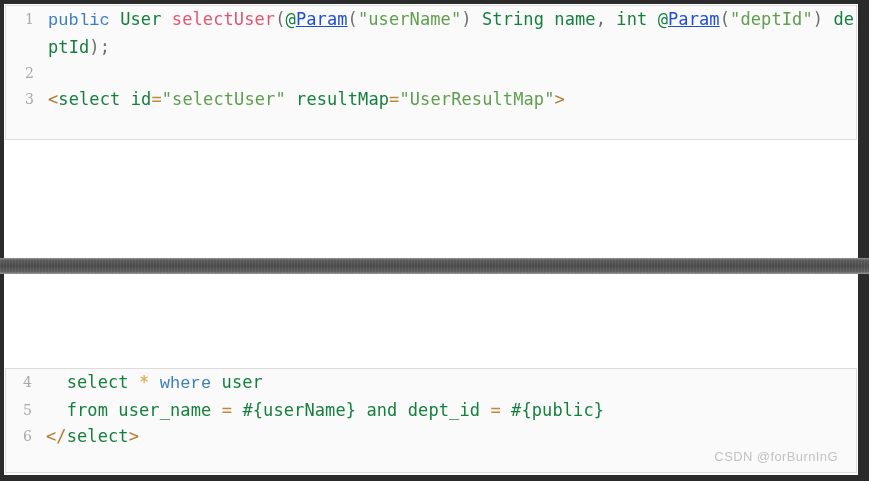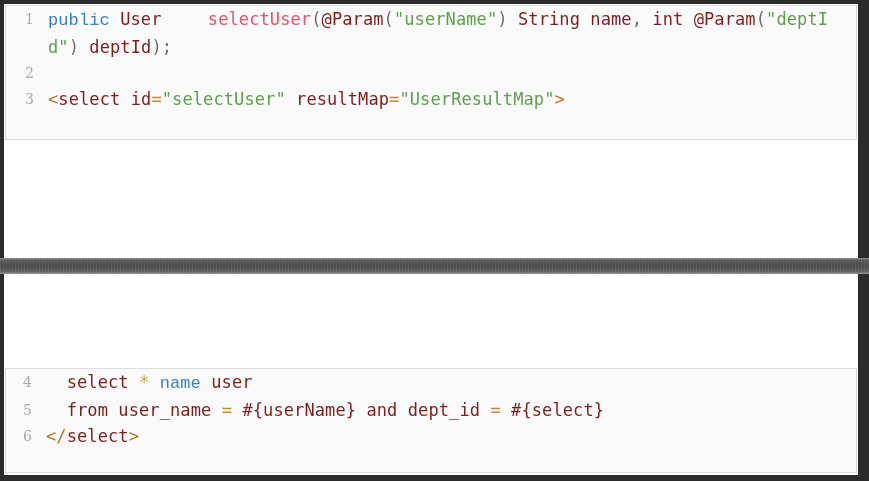--- a/index.html
+++ b/index.html
@@ -85,24 +85,24 @@
     flex: 1 1 auto;
     padding-left: 14px;
     color: #3d3d3d;
     white-space: pre-wrap;
     word-break: break-all;
     letter-spacing: .1px;
   }
 
   
   .t-kw   { color: #3a7fbf; font-family: Liberation Mono, monospace; }
-  .t-fn   { color: #e0566f; margin-left: 36px; }
-  .t-anno { color: #7f1d1d; }
+  .t-fn   { color: #e0566f; }
+  .t-anno { color: #1d4ed8; text-decoration: underline; }
   .t-str  { color: #5f9e4c; }
-  .t-plain{ color: #7f1d1d; }
+  .t-plain{ color: #15803d; }
   .t-punct{ color: #6f6f6f; }
   .t-tag  { color: #b8762d; }
   .t-op   { color: #c08a3e; }
   .t-star { color: #d7a23b; }
 
   
   .watermark {
     position: absolute;
     right: 18px;
     bottom: 8px;
@@ -128,19 +128,20 @@
         <div class="code-line"><div class="gutter">1</div><div class="code-text"><span class="t-kw">public</span><span class="t-plain"> </span><span class="t-plain">User</span><span class="t-plain"> </span><span class="t-fn">selectUser</span><span class="t-punct">(</span><span class="t-plain">@</span><span class="t-anno">Param</span><span class="t-punct">(</span><span class="t-str">"userName"</span><span class="t-punct">)</span><span class="t-plain"> String name</span><span class="t-punct">,</span><span class="t-plain"> int </span><span class="t-plain">@</span><span class="t-anno">Param</span><span class="t-punct">(</span><span class="t-str">"deptId"</span><span class="t-punct">)</span><span class="t-plain"> deptId</span><span class="t-punct">);</span></div></div>
         <div class="code-line"><div class="gutter">2</div><div class="code-text">&nbsp;</div></div>
         <div class="code-line"><div class="gutter">3</div><div class="code-text"><span class="t-tag">&lt;</span><span class="t-plain">select</span><span class="t-plain"> </span><span class="t-plain">id</span><span class="t-op">=</span><span class="t-str">"selectUser"</span><span class="t-plain"> </span><span class="t-plain">resultMap</span><span class="t-op">=</span><span class="t-str">"UserResultMap"</span><span class="t-tag">&gt;</span></div></div>
       </div>
   </div>
 
   <div class="divider"></div>
 
   <div class="code-pane pane-bottom">
     <div id="pane-1-lines">
-        <div class="code-line"><div class="gutter">4</div><div class="code-text"><span class="t-plain">  select </span><span class="t-star">*</span><span class="t-plain"> </span><span class="t-kw">name</span><span class="t-plain"> user</span></div></div>
-        <div class="code-line"><div class="gutter">5</div><div class="code-text"><span class="t-plain">  from user_name </span><span class="t-op">=</span><span class="t-plain"> #{userName} and dept_id </span><span class="t-op">=</span><span class="t-plain"> #{select}</span></div></div>
+        <div class="code-line"><div class="gutter">4</div><div class="code-text"><span class="t-plain">  select </span><span class="t-star">*</span><span class="t-plain"> </span><span class="t-kw">where</span><span class="t-plain"> user</span></div></div>
+        <div class="code-line"><div class="gutter">5</div><div class="code-text"><span class="t-plain">  from user_name </span><span class="t-op">=</span><span class="t-plain"> #{userName} and dept_id </span><span class="t-op">=</span><span class="t-plain"> #{public}</span></div></div>
         <div class="code-line"><div class="gutter">6</div><div class="code-text"><span class="t-tag">&lt;/</span><span class="t-plain">select</span><span class="t-tag">&gt;</span></div></div>
       </div>
+    <div class="watermark">CSDN @forBurnInG</div>
   </div>
 
 </div>
 
 </body></html>

